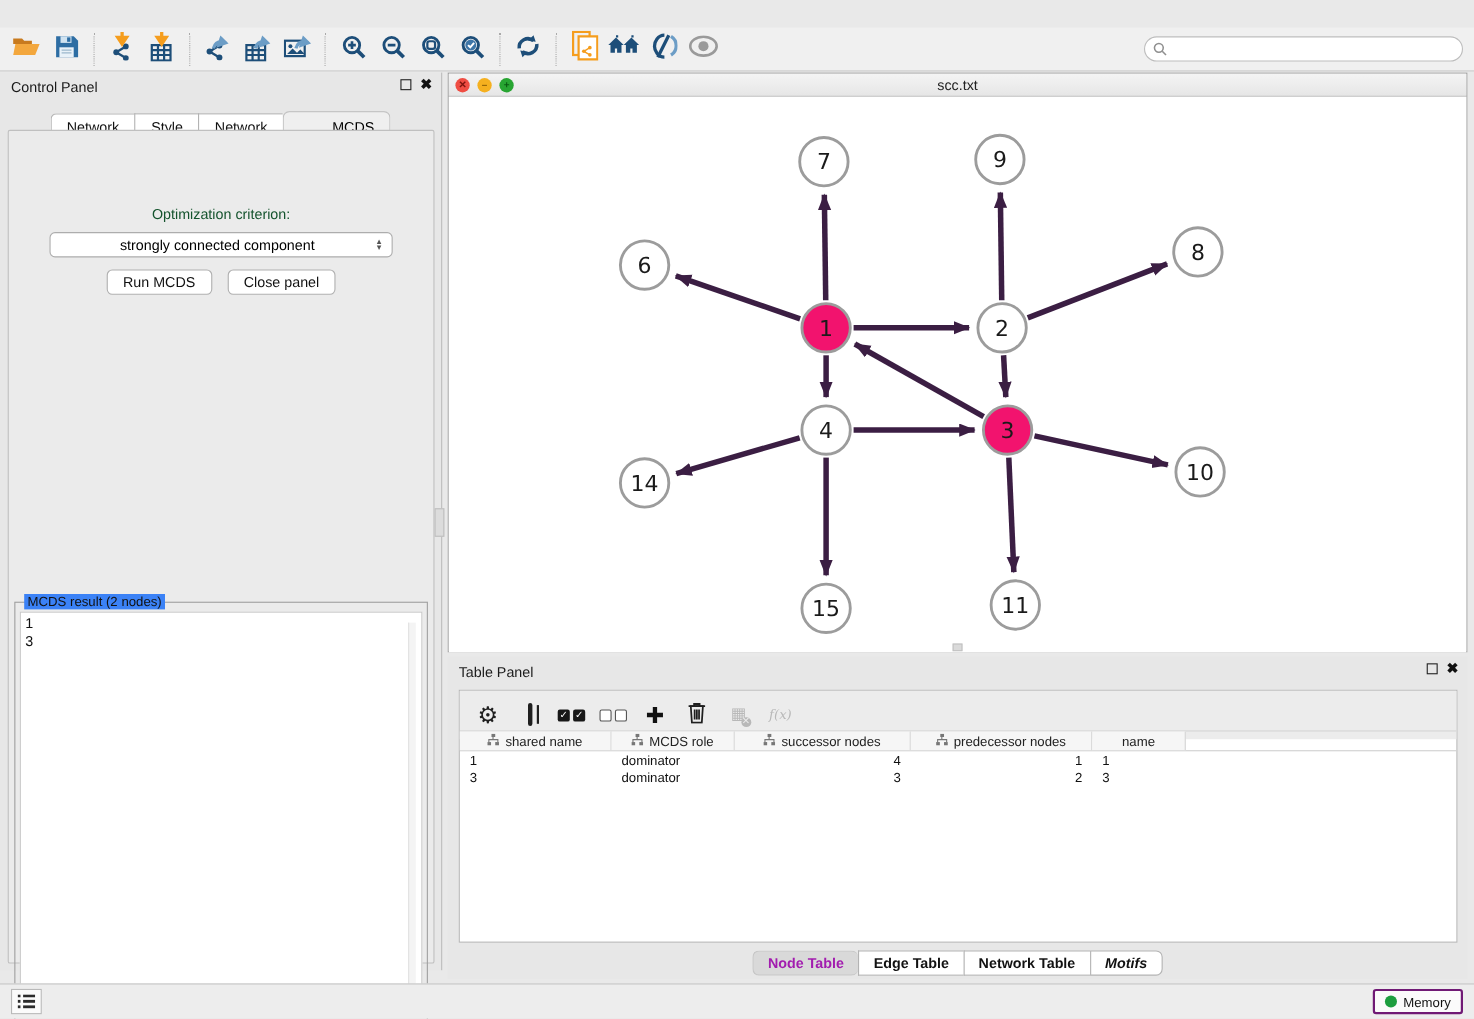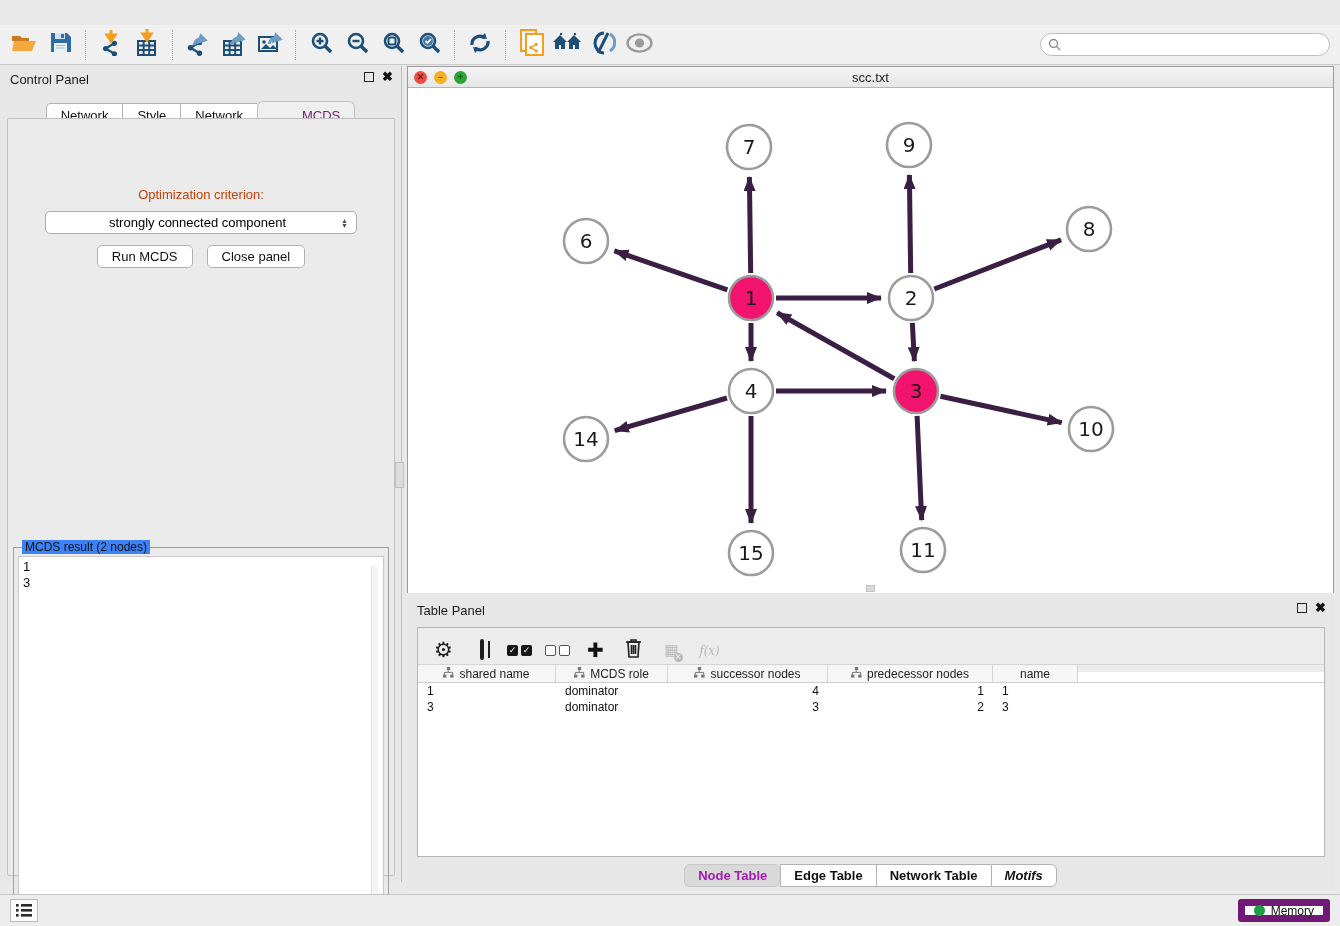--- a/index.html
+++ b/index.html
@@ -26,24 +26,24 @@
   .panel-header { position:relative; height:26px; display:flex; align-items:center; padding:0 10px; }
   .panel-title { font-size:13px; color:#1a1a1a; }
   .panel-hdr-icons { position:absolute; right:8px; top:6px; display:flex; gap:8px; align-items:center; }
   .float-ic { width:10px; height:10px; border:1.6px solid #222; }
   .close-ic { font-size:13px; font-weight:bold; color:#111; line-height:10px; cursor:pointer; }
 
   .cp-tabs { position:absolute; left:0; top:37px; width:100%; display:flex; justify-content:center; }
   .cp-tab { font-size:13px; padding:4px 14px; background:#fff; border:1px solid #b3b3b3; border-right:none; color:#111; cursor:pointer; }
   .cp-tab:first-child { border-top-left-radius:5px; border-bottom-left-radius:5px; }
   .cp-tab.last { border-right:1px solid #b3b3b3; }
-  .cp-tab.active { background:#efefef; color:#701a75; border:1px solid #c2c2c2; border-bottom:none; border-top-left-radius:6px; border-top-right-radius:6px; padding-top:6px; margin-top:-2px;padding-left:44px; }
+  .cp-tab.active { background:#efefef; color:#000000; border:1px solid #c2c2c2; border-bottom:none; border-top-left-radius:6px; border-top-right-radius:6px; padding-top:6px; margin-top:-2px;padding-left:44px; }
 
   #cp-body { position:absolute; left:7px; top:52px; width:388px; height:758px; background:#ebebeb; border:1px solid #c0c0c0; border-radius:2px; }
-  #opt-label { position:absolute; top:68px; width:100%; text-align:center; font-size:13px; color:#c2410c; }
+  #opt-label { position:absolute; top:68px; width:100%; text-align:center; font-size:13px; color:#14532d; }
   #criterion-select { position:absolute; left:37px; top:92px; width:312px; height:23px; background:#fff; border:1px solid #adadad; border-radius:5px; display:flex; align-items:center; padding:0 8px; font-size:13px; cursor:pointer; }
   #criterion-select .sel-txt { flex:1;text-align:center; }
   .stepper { display:flex; flex-direction:column; align-items:center; line-height:5px; font-size:7px; color:#555; }
   .cp-buttons { position:absolute; left:0; top:126px; width:100%; display:flex; justify-content:center; gap:14px; }
   .push-btn { background:#fff; border:1px solid #b0b0b0; border-radius:5px; font-size:13px; padding:3px 14px; color:#111; cursor:pointer; font-family:"Liberation Sans",sans-serif; }
 
   #mcds-fieldset { position:absolute; left:5px; top:428px; width:376px; height:382px; border:1px solid #9f9f9f; }
   #mcds-legend { position:absolute; left:8px; top:-8px; background:#3b82f6; font-size:12px; padding:0 3px; color:#111; }
   #mcds-text { position:absolute; left:4px; top:8px; right:4px; bottom:4px; background:#fff; border:1px solid #c9c9c9; font-size:13px; color:#111; padding:2px 4px; line-height:16px; white-space:pre; overflow:hidden; }
   #mcds-scroll { position:absolute; right:5px; top:9px; width:7px; bottom:5px; background:#f4f4f4; border-left:1px solid #e2e2e2; }
@@ -83,21 +83,21 @@
 
   #tp-tabs { position:absolute; left:0; top:267px; width:100%; display:flex; justify-content:center; }
   .tp-tab { font-size:13px; font-weight:bold; padding:3px 13px; background:#fff; border:1px solid #b3b3b3; border-right:none; color:#111; cursor:pointer; }
   .tp-tab:first-child { border-top-left-radius:6px; border-bottom-left-radius:6px; }
   .tp-tab.last { border-right:1px solid #b3b3b3; border-top-right-radius:6px; border-bottom-right-radius:6px;font-style:italic; }
   .tp-tab.active { background:#d9d9d9; color:#a21caf; border-color:#c6c6c6; border-radius:6px; }
 
   
   #statusbar { left:0; top:894px; width:1340px; height:32px; background:#ededed; border-top:1px solid #c6c6c6; }
   #list-btn { position:absolute; left:10px; top:4px; width:28px; height:23px; background:#fbfbfb; border:1px solid #b9b9b9; display:flex; align-items:center; justify-content:center; cursor:pointer; }
-  #memory-btn { position:absolute; right:10px; top:4px; height:23px; background:#fbfbfb; border:7px solid #701a75; border-radius:3px; display:flex; align-items:center; gap:6px; padding:0 9px; font-size:12px; color:#111; cursor:pointer; }
+  #memory-btn { position:absolute; right:10px; top:4px; height:23px; background:#fbfbfb; border:2px solid #701a75; border-radius:3px; display:flex; align-items:center; gap:6px; padding:0 9px; font-size:12px; color:#111; cursor:pointer; }
   #memory-dot { width:11px; height:11px; border-radius:50%; background:#1d9e3f; }
 </style>
 </head>
 <body>
 
 <div id="app">
 
 
   <div id="toolbar" class="abs">
       <div class="tb-btn">

